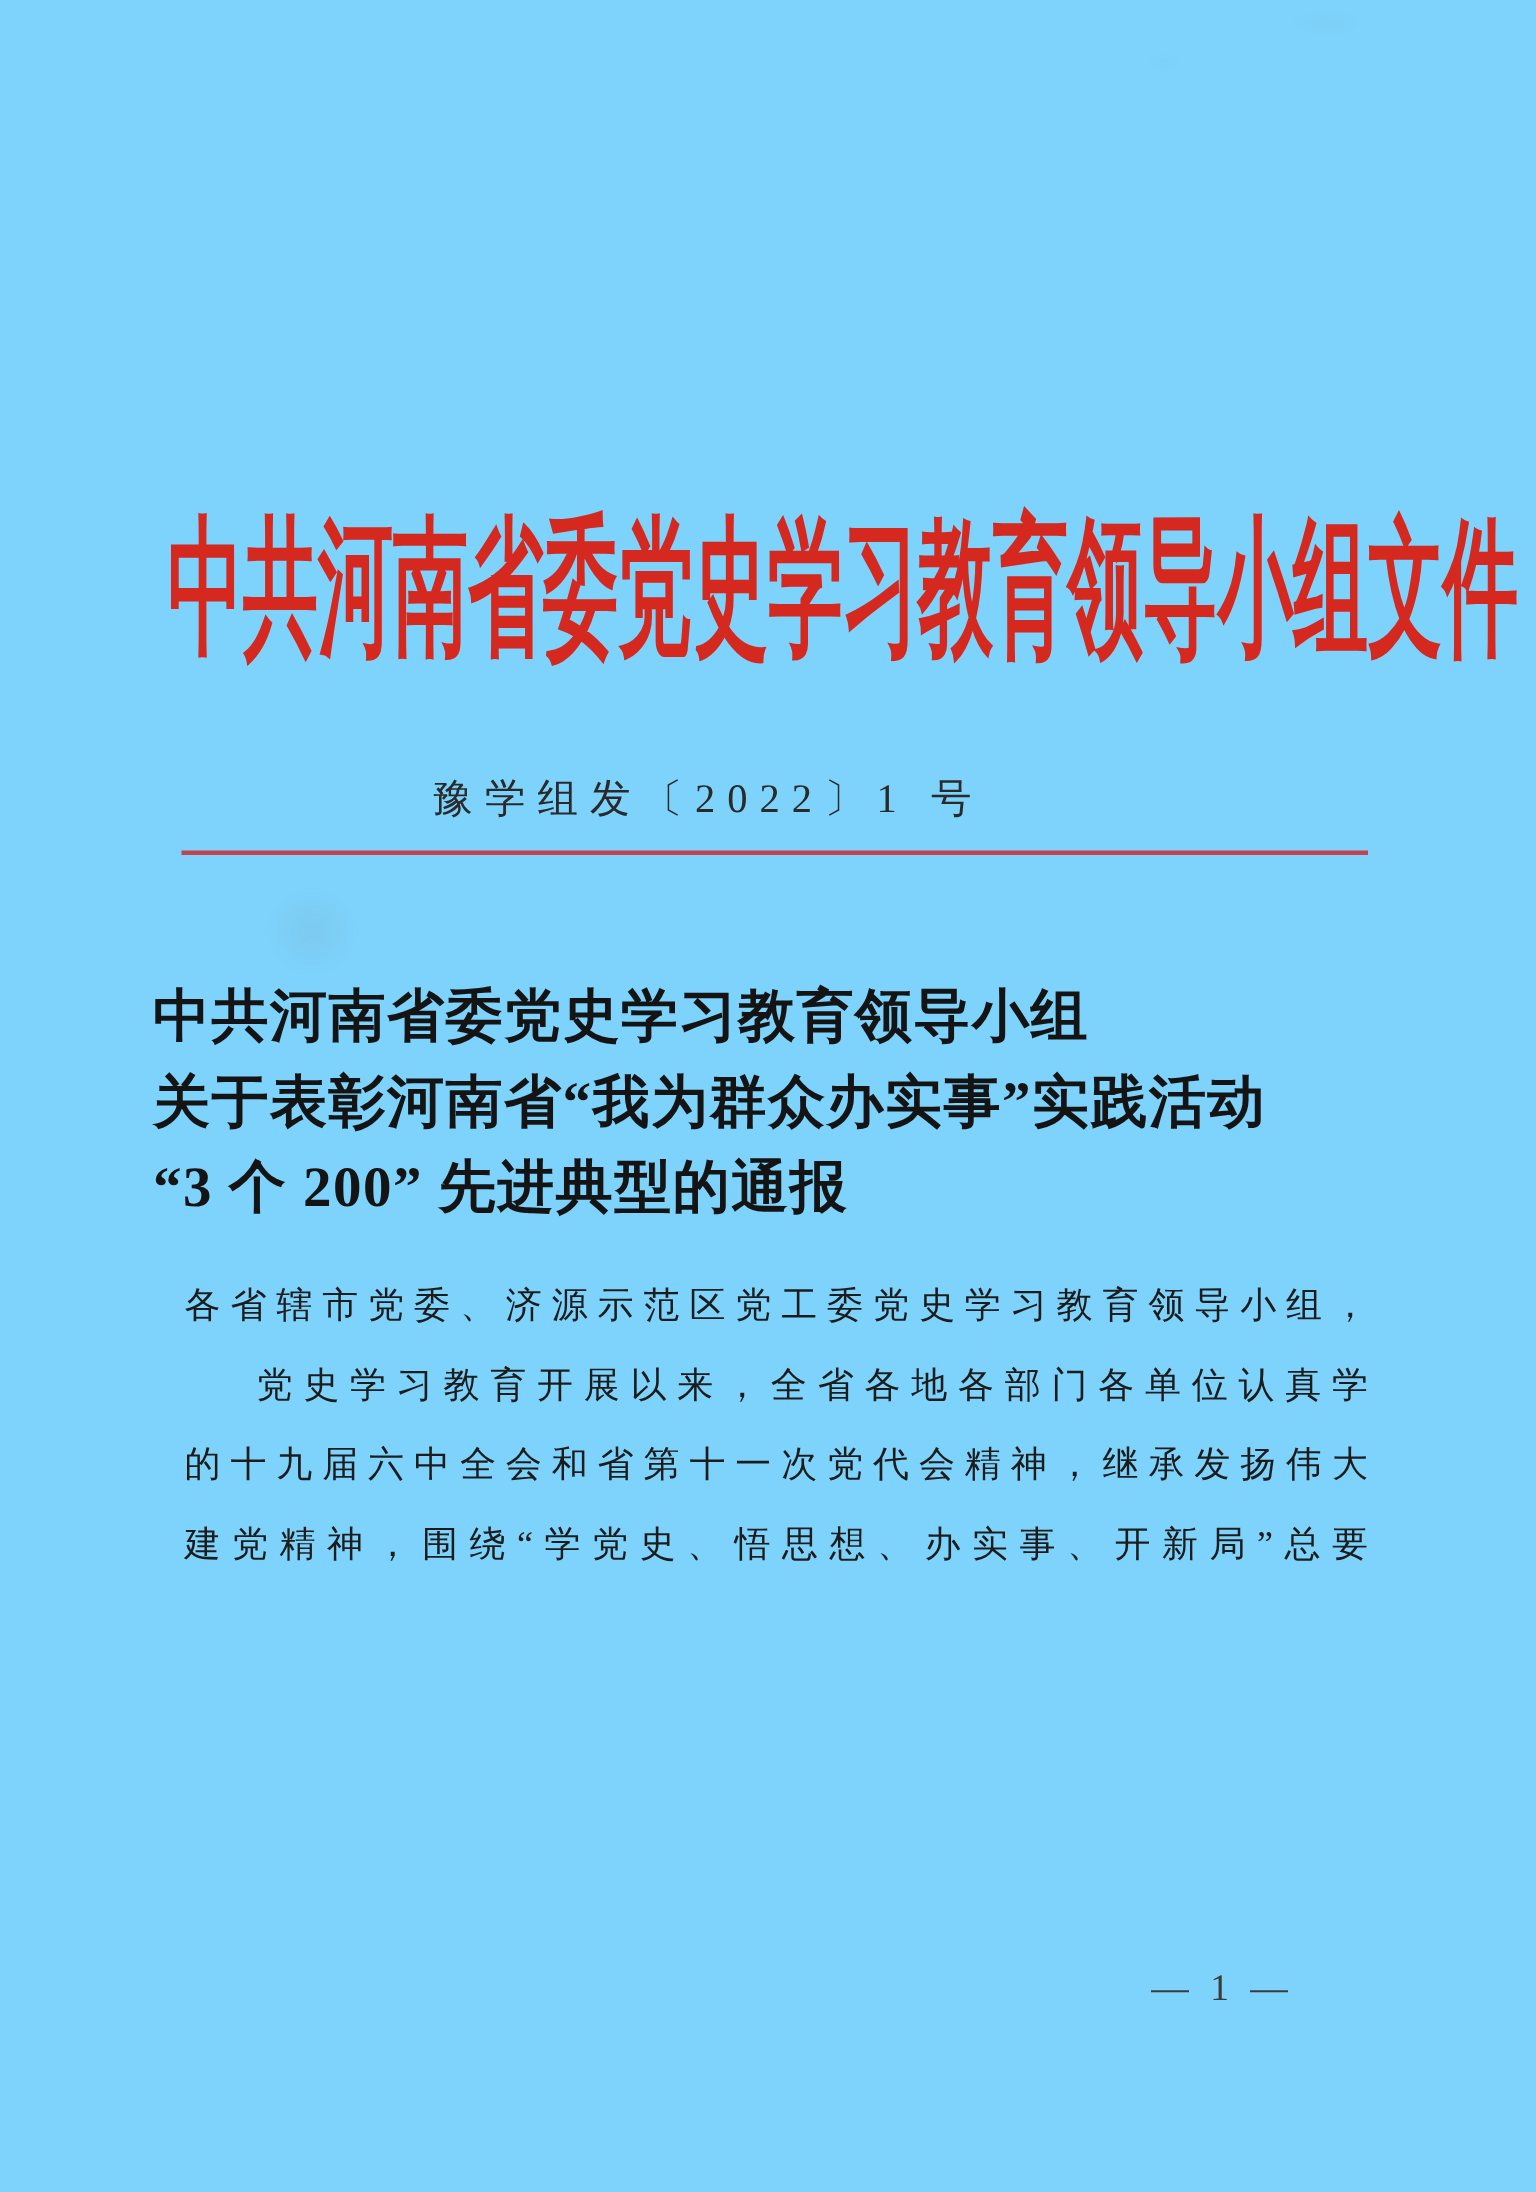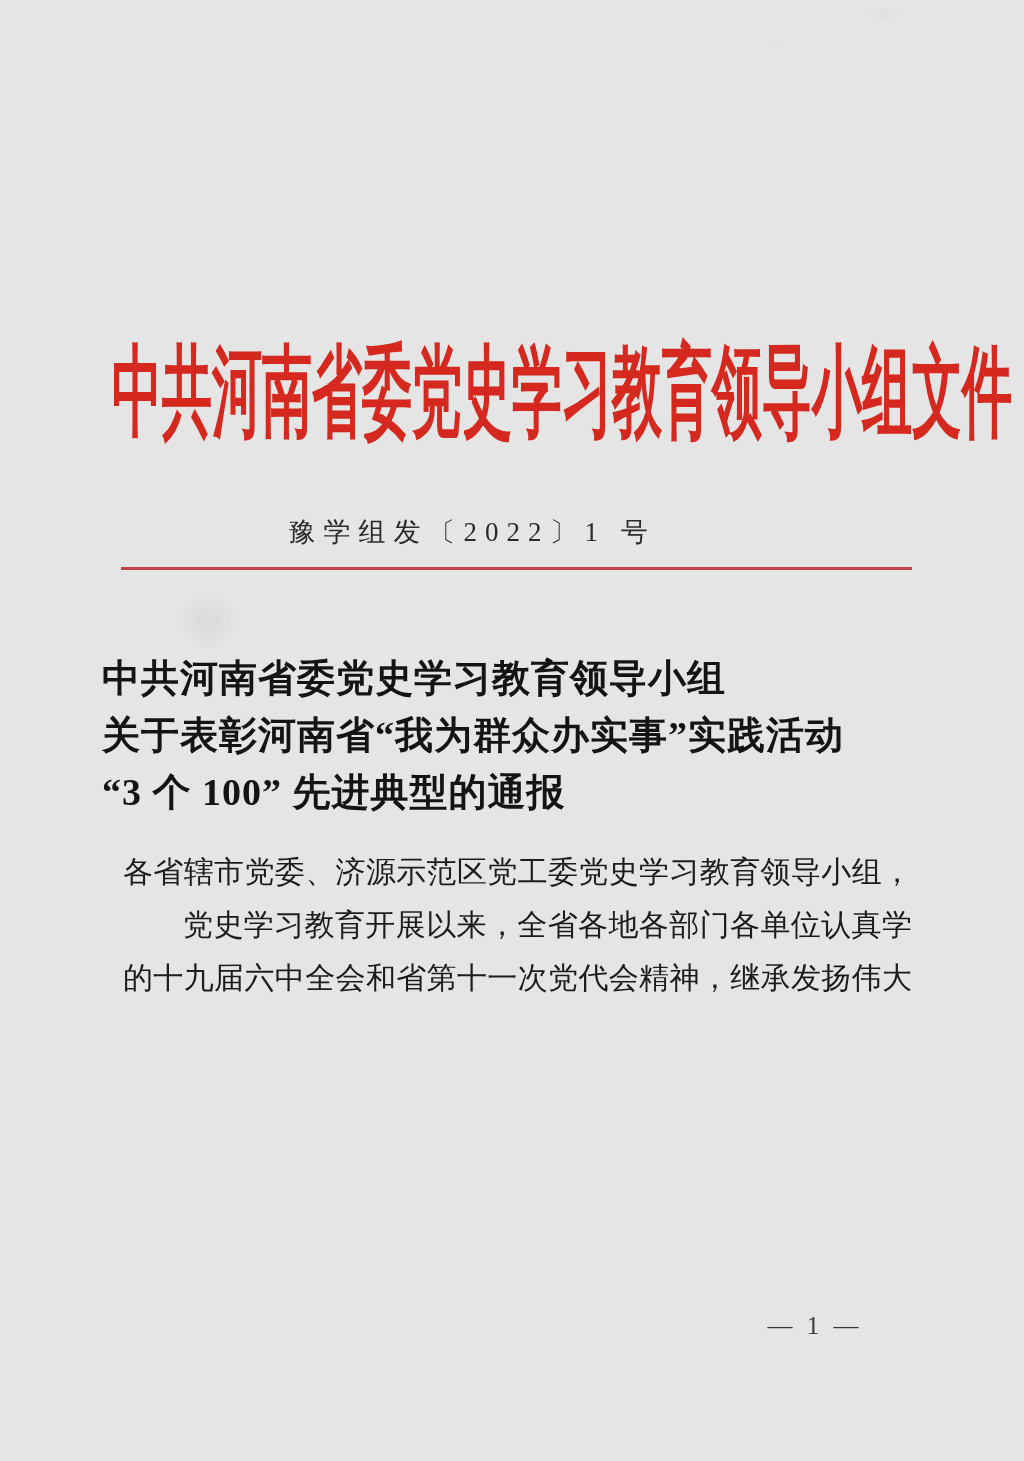--- a/index.html
+++ b/index.html
@@ -2,21 +2,21 @@
 <html><head>
 <meta charset="utf-8">
 <style>
   * { margin: 0; padding: 0; box-sizing: border-box; }
   html, body { background: #ffffff; }
   .page {
     position: relative;
     width: 1024px;
     height: 1461px;
     margin: 0 auto;
-    background: #e5e5e5;
+    background: #7dd3fc;
     overflow: hidden;
     font-family: "Liberation Serif", "DejaVu Serif", serif;
     color: #1f1f1f;
   }
   
   .header-title {
     position: absolute;
     top: 340px;
     left: 112px;
     width: 800px;
@@ -61,21 +61,21 @@
     line-height: 57px;
     color: #141414;
     letter-spacing: 1px;
   }
   
   .body-text {
     position: absolute;
     top: 845px;
     left: 123px;
     width: 789px;
-    font-size: 30px;
+    font-size: 24px;
     color: #1c1c1c;
   }
   .body-line {
     display: block;
     width: 100%;
     line-height: 53px;
     height: 53px;
     text-align: justify;
     text-align-last: justify;
     white-space: nowrap;
@@ -119,27 +119,28 @@
 
   <div class="header-title" style="color: rgb(213, 40, 30);">中共河南省委党史学习教育领导小组文件</div>
 
   <div class="doc-number">豫学组发〔2022〕1 号</div>
 
   <div class="red-rule" style="background: rgb(194, 67, 76);"></div>
 
   <div class="doc-title">
     <div>中共河南省委党史学习教育领导小组</div>
     <div>关于表彰河南省“我为群众办实事”实践活动</div>
-    <div>“3 个 100” 先进典型的通报</div>
+    <div>“3 个 200” 先进典型的通报</div>
   </div>
 
   <div class="body-text">
     <span class="body-line">各省辖市党委、济源示范区党工委党史学习教育领导小组，</span>
     <span class="body-line indent">党史学习教育开展以来，全省各地各部门各单位认真学</span>
     <span class="body-line">的十九届六中全会和省第十一次党代会精神，继承发扬伟大</span>
+    <span class="body-line">建党精神，围绕“学党史、悟思想、办实事、开新局”总要</span>
   </div>
 
   <div class="page-number">— 1 —</div>
 
   <div class="smudge smudge-1"></div>
   <div class="smudge smudge-2"></div>
   <div class="smudge smudge-3"></div>
 
 </div>
 

